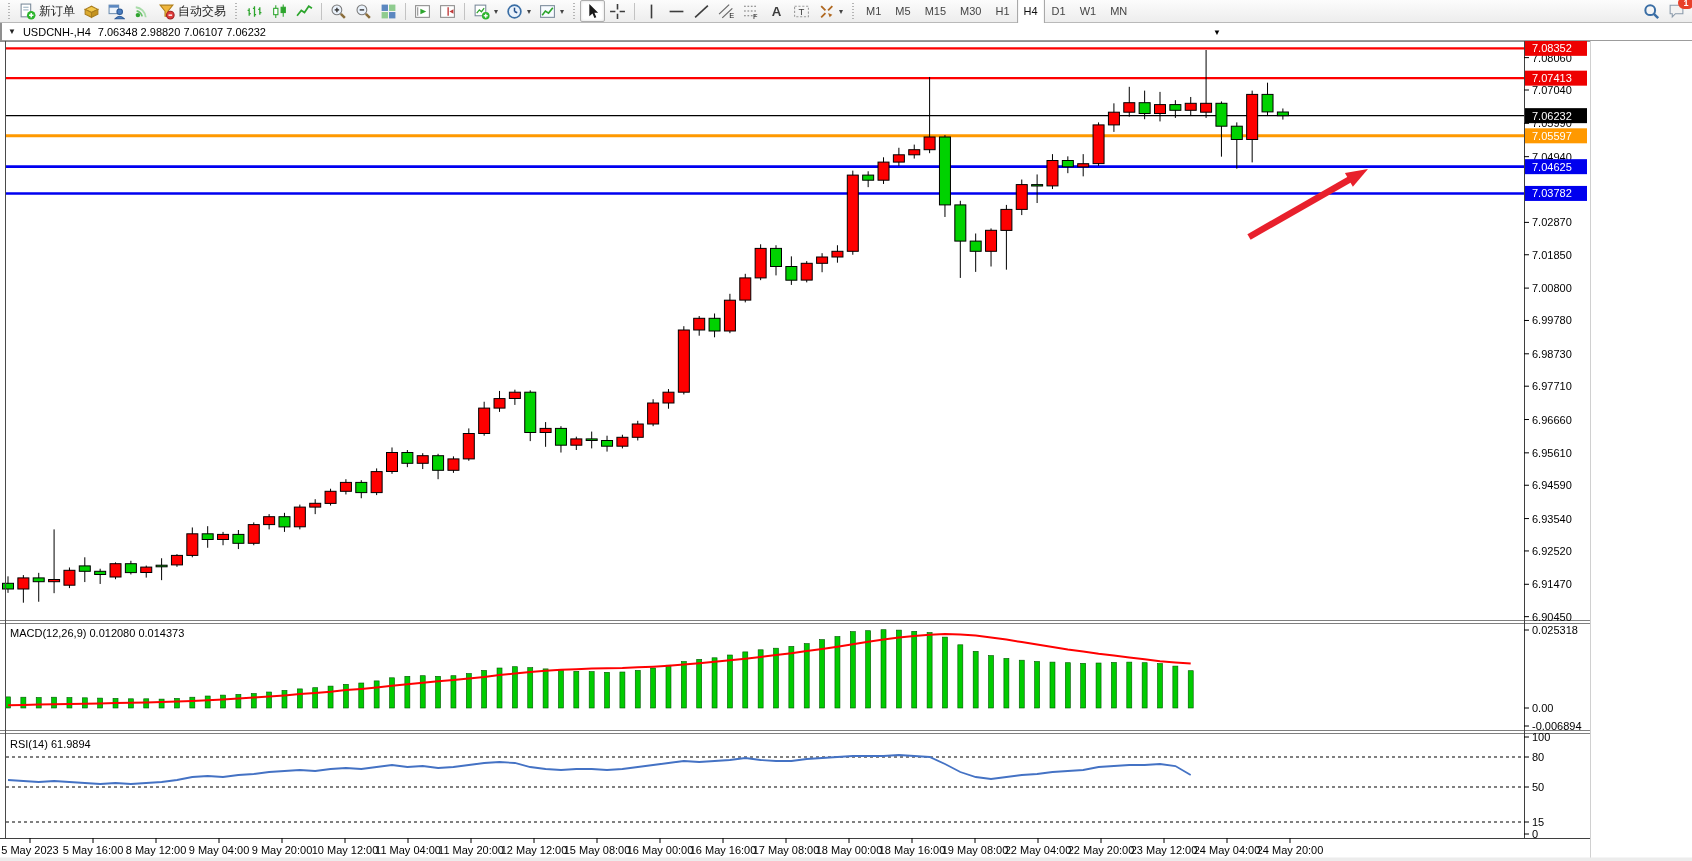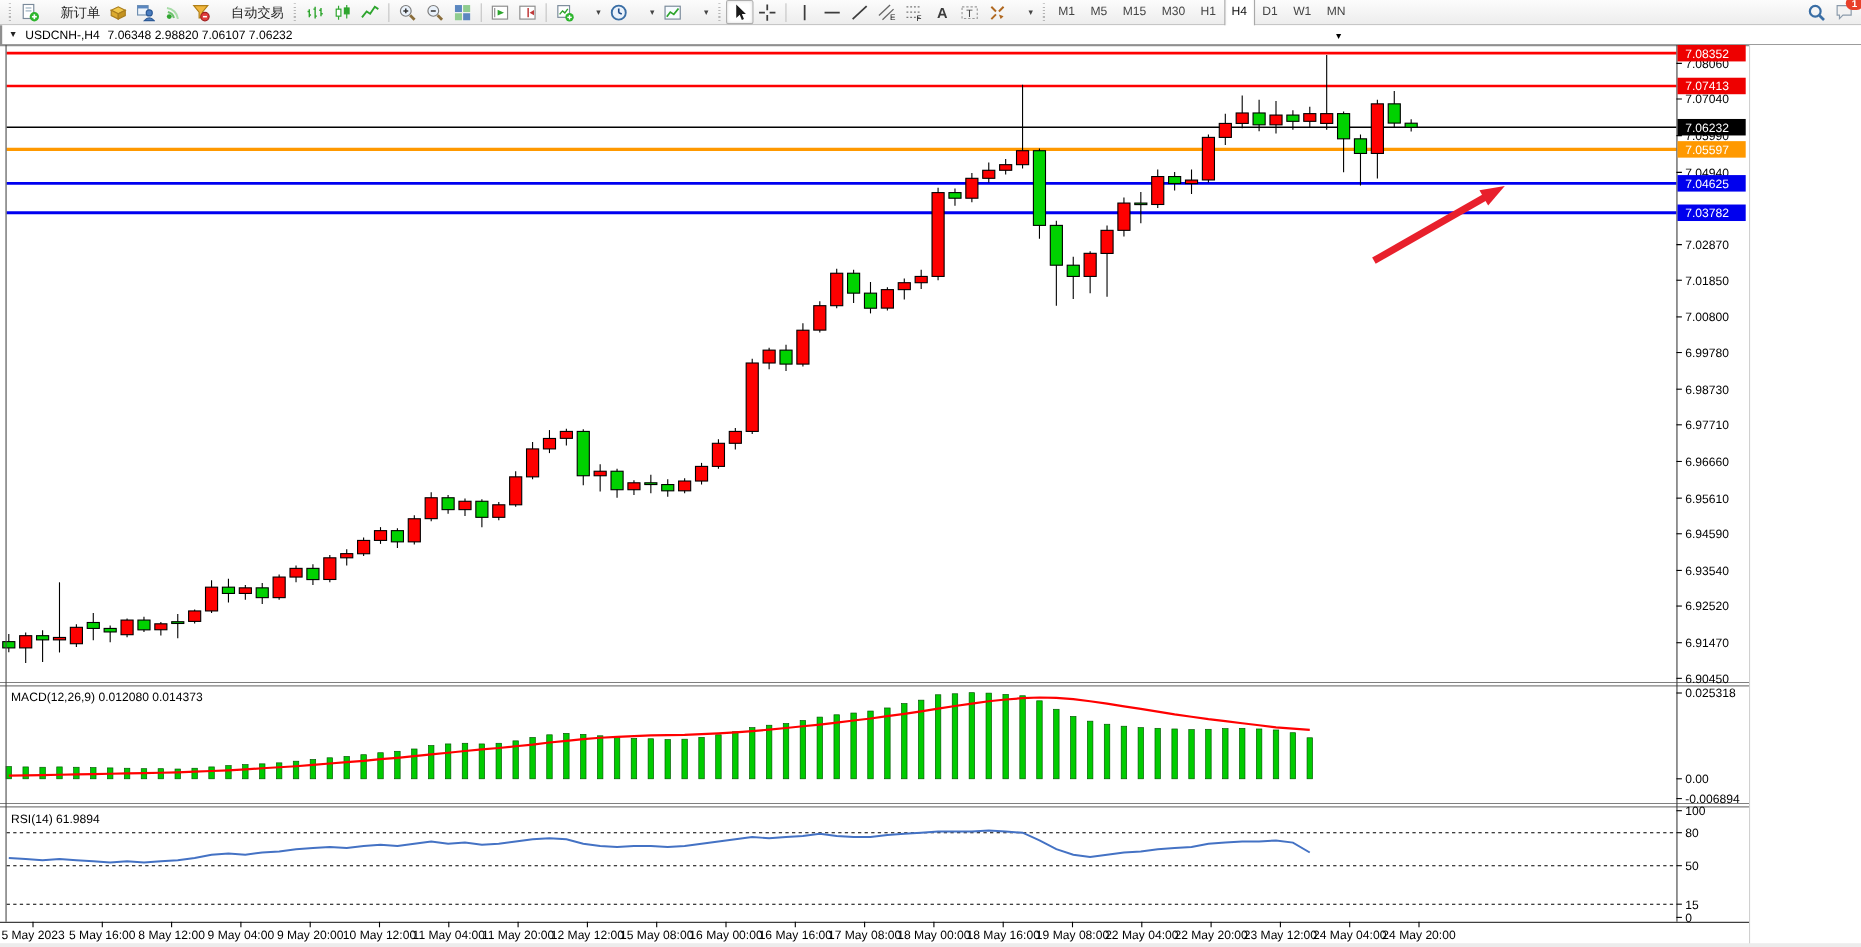--- a/index.html
+++ b/index.html
@@ -9,21 +9,21 @@
     -webkit-font-smoothing:antialiased;
   }
   
   .toolbar{
     position:absolute;top:0;left:0;width:1692px;height:23px;
     background:linear-gradient(#fcfcfc,#ededed);
     border-bottom:1px solid #b9b9b9;
     display:flex;align-items:center;padding:0 3px;box-sizing:border-box;
     font-size:12px;color:#222;white-space:nowrap;
   }
-  .tb-item{display:inline-flex;align-items:center;gap:19px;height:20px;padding:0 3px;border:1px solid transparent;border-radius:2px;text-align:right;}
+  .tb-item{display:inline-flex;align-items:center;gap:3px;height:20px;padding:0 3px;border:1px solid transparent;border-radius:2px;text-align:right;}
   .tb-item svg{display:block;}
   .tb-sep{width:1px;height:17px;background:#c3c3c3;margin:0 4px;flex:0 0 aupx;}
   .tb-handle{width:4px;height:16px;margin:0 4px;
     background-image:repeating-linear-gradient(#b5b5b5 0 1px, transparent 1px 3px);
     background-size:2px 100%;background-repeat:no-repeat;background-position:1px 0;}
   .tb-caret{font-size:8px;color:#444;margin-left:1px;}
   .tb-active{background:#ffffff;border:1px solid #aeaeae;box-shadow:inset 0 0 3px #d8d8d8;}
   .tf-btn{font-size:11px;font-weight:normal;color:#444;padding:19px 6px;height:15px;line-height:15px;border:1px solid transparent;border-radius:2px;text-align:center;}
   .tf-active{background:#fff;border:1px solid #a9a9a9;color:#111;box-shadow:inset 0 0 2px #ddd;}
   .tb-spacer{flex:1 1 auto;}

